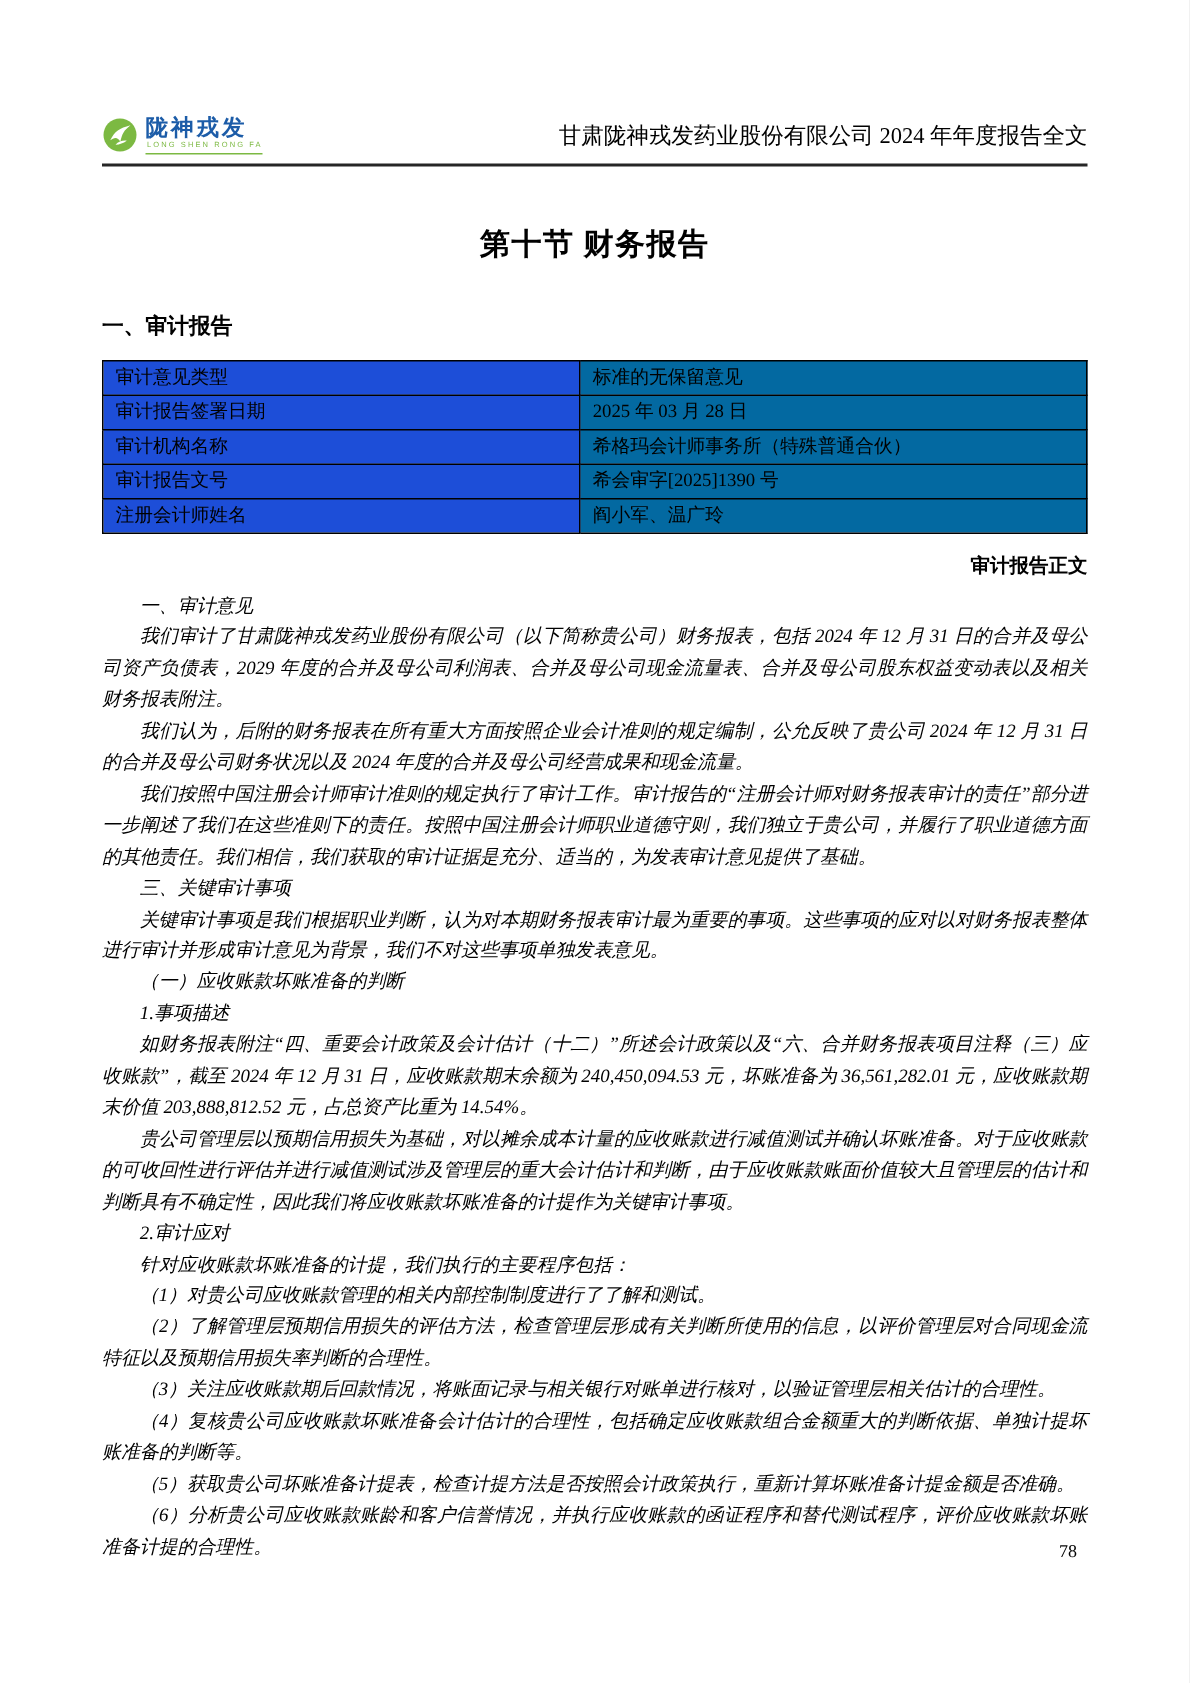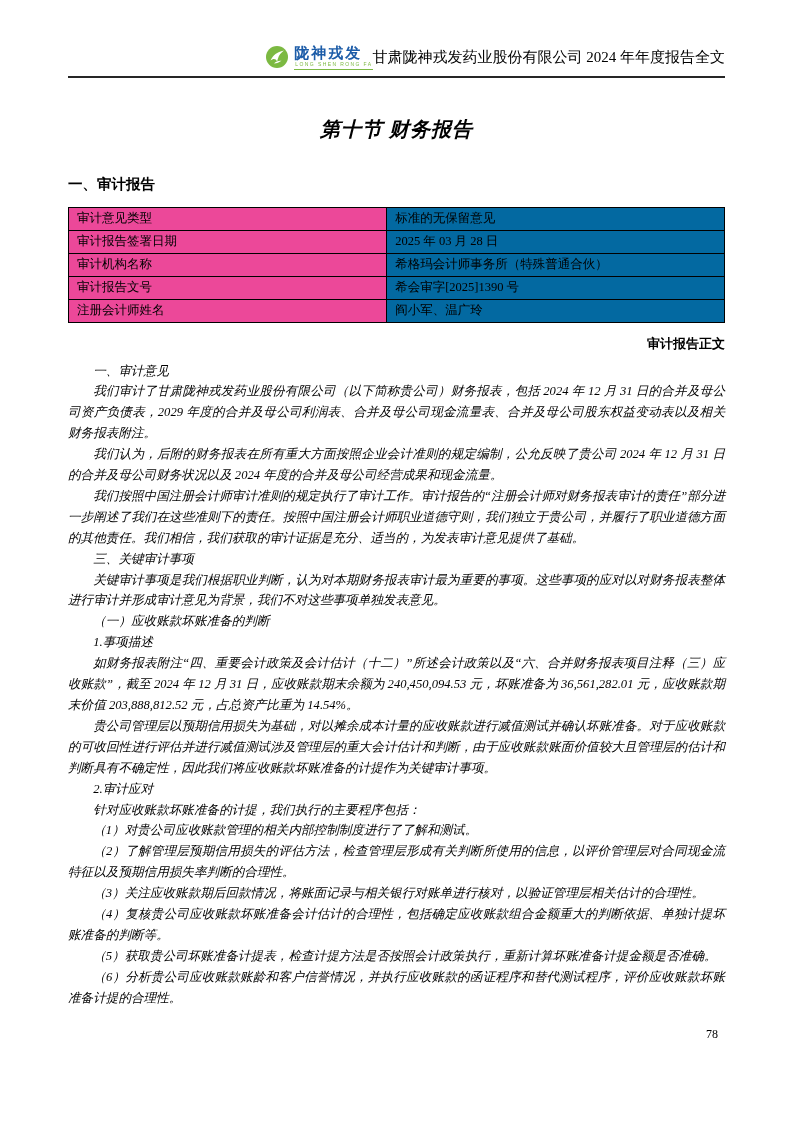--- a/index.html
+++ b/index.html
@@ -13,24 +13,25 @@
     margin: 0 auto;
     background: #ffffff;
     overflow: hidden;
   }
   .content { margin: 0 68px; }
 
   
   .page-header {
     padding-top: 45px;
     display: flex;
-    justify-content: flex-end;
+    justify-content: space-between;
     align-items: flex-end;
     border-bottom: 2.5px solid #262626;
     padding-bottom: 6px;
+    margin-top: 33px;
   }
   .logo { display: flex; align-items: center; gap: 5px; }
   .logo-mark { width: 24px; height: 24px; flex: 0 0 auto; }
   .logo-text { display: flex; flex-direction: column; line-height: 1; }
   .logo-cn {
     font-family: "Liberation Sans", sans-serif;
     font-weight: bold;
     font-size: 15px;
     letter-spacing: 2px;
     color: #1c5ca8;
@@ -45,21 +46,20 @@
   }
   .header-right { font-size: 15px; color: #000; padding-bottom: 3px; }
 
   
   .doc-title {
     margin-top: 38px;
     text-align: center;
     font-size: 20px;
     font-weight: bold;
     letter-spacing: 1px;
-    font-style: italic;
   }
   .section-heading {
     margin-top: 32px;
     font-size: 14.5px;
     font-weight: bold;
   }
 
   
   .audit-table {
     margin-top: 13px;
@@ -67,21 +67,21 @@
     border-collapse: collapse;
     table-layout: fixed;
     font-size: 12.5px;
   }
   .audit-table td {
     border: 1px solid #000;
     height: 23px;
     padding: 2px 8px;
     vertical-align: middle;
   }
-  .audit-table .label-cell { width: 48.5%; background: #ec4899; }
+  .audit-table .label-cell { width: 48.5%; background: #1d4ed8; }
   .audit-table .value-cell { background: #0369a1; }
 
   
   .body-title {
     margin-top: 12px;
     text-align: right;
     font-size: 13px;
     font-weight: bold;
   }
   .report-body { margin-top: 8px; font-style: italic; }

